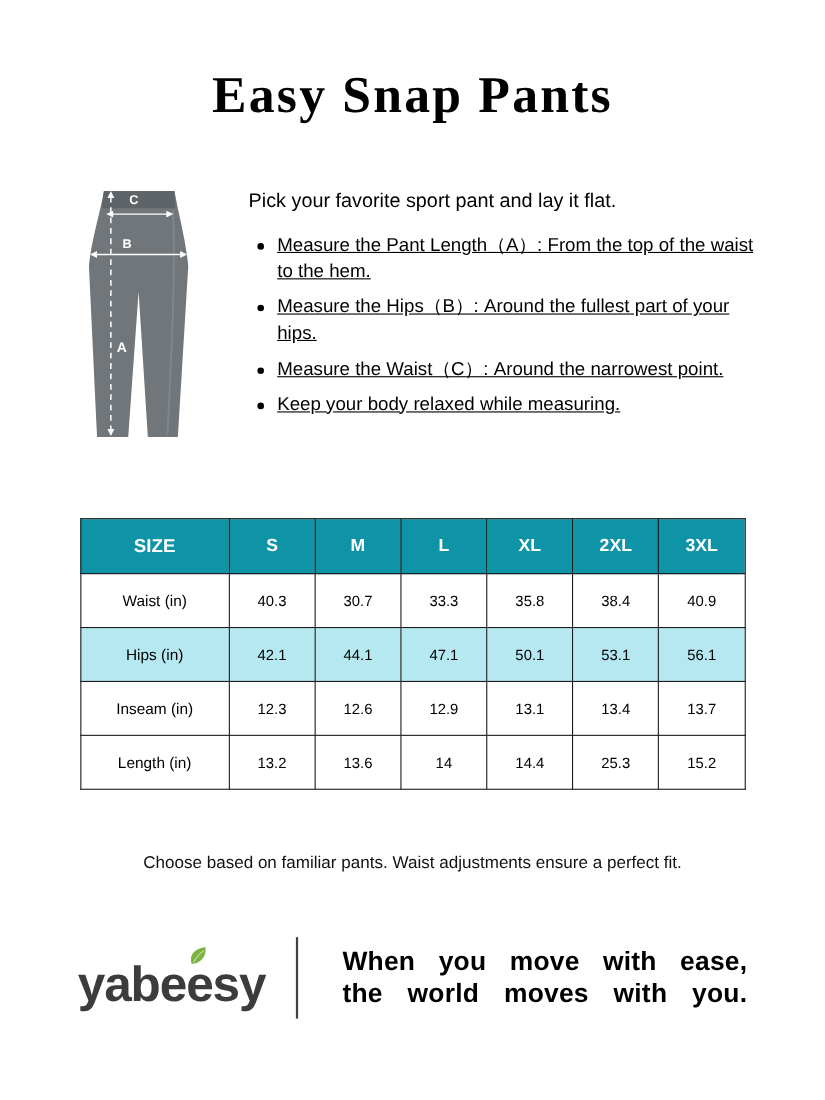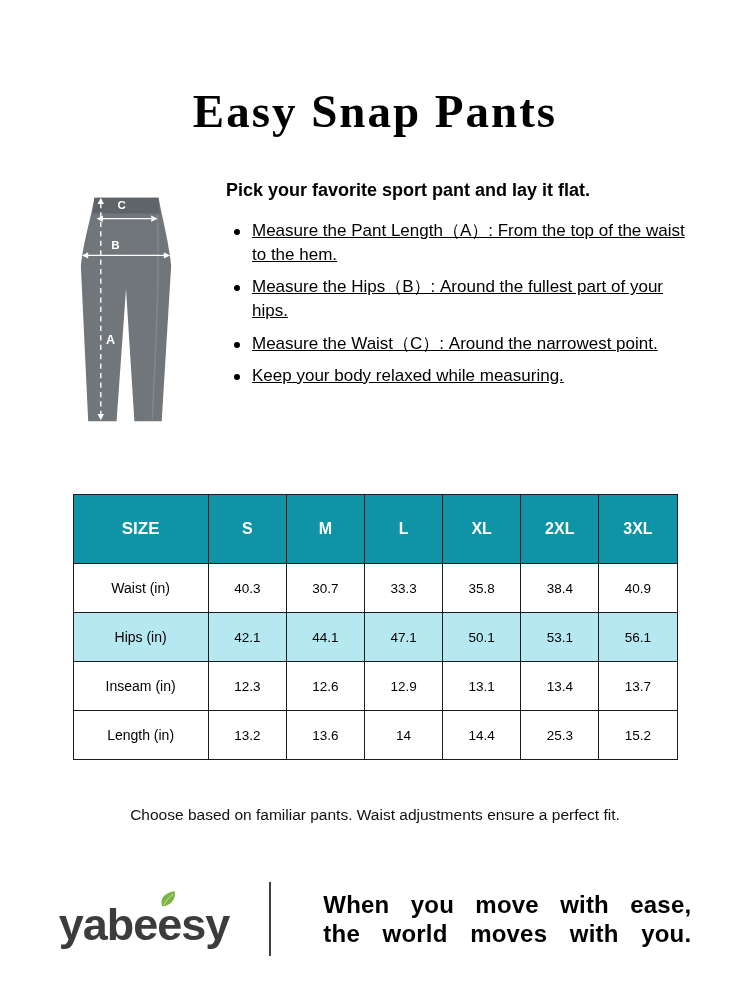--- a/index.html
+++ b/index.html
@@ -6,42 +6,42 @@
     --header-bg:#0E93A7;
     --highlight-bg:#B5E8F0;
     --brand-text:#3C3C3C;
     --leaf-green:#7CB342;
   }
   *{box-sizing:border-box;margin:0;padding:0;}
   html,body{background:#fff;}
   body{width:750px;height:1000px;font-family:"Liberation Sans",sans-serif;color:#000;overflow:hidden;}
   .page{width:750px;height:1000px;position:relative;background:#fff;}
 
-  .title{padding-top:84px;text-align:center;font-family:"Liberation Serif",serif;font-weight:700;font-size:47px;letter-spacing:2px;}
+  .title{padding-top:60px;text-align:center;font-family:"Liberation Serif",serif;font-weight:700;font-size:47px;letter-spacing:2px;}
 
   .instructions{display:flex;margin-top:42px;padding-left:50px;padding-right:55px;}
   .figure{flex:0 0 162px;padding-top:4px;}
   .measure-text{flex:1;padding-left:14px;}
-  .measure-heading{font-size:18px;font-weight:700;margin-top:0;margin-bottom:18px;}
+  .measure-heading{font-size:18px;font-weight:400;margin-top:16px;margin-bottom:18px;}
   ul.measure-list{list-style:none;text-decoration:underline;}
   ul.measure-list li{position:relative;padding-left:26px;font-size:17px;line-height:1.42;margin-bottom:8px;}
   ul.measure-list li::before{content:"";position:absolute;left:8px;top:10px;width:6px;height:6px;border-radius:50%;background:#000;}
 
   table.size-table{width:605px;margin:54px auto 0;border-collapse:collapse;text-align:center;}
   .size-table th,.size-table td{border:1px solid #1c1c1c;}
-  .size-table thead th{background:var(--header-bg);color:#fff;font-weight:700;font-size:16px;height:69px;}
+  .size-table thead th{background:var(--header-bg);color:#fff;font-weight:700;font-size:16px;height:50px;}
   .size-table thead th.label-col{font-size:17px;width:135px;}
   .size-table tbody th.row-label{font-weight:400;font-size:14px;height:49px;background:#fff;}
   .size-table tbody td{font-size:13.5px;height:49px;width:78px;}
   .size-table tbody tr.highlight th.row-label,
   .size-table tbody tr.highlight td{background:var(--highlight-bg);}
 
-  .note{margin-top:46px;text-align:center;font-size:15.5px;color:#111;}
+  .note{margin-top:58px;text-align:center;font-size:15.5px;color:#111;}
 
-  .footer{margin-top:58px;display:flex;align-items:center;justify-content:center;gap:40px;}
+  .footer{margin-top:58px;display:flex;align-items:center;justify-content:center;gap:28px;}
   .brand-logo{position:relative;font-size:45px;font-weight:700;color:var(--brand-text);line-height:1;padding-top:10px;letter-spacing:-1px;}
   .leaf{position:absolute;top:-1px;left:100px;transform:rotate(-10deg);}
   .divider{width:2px;height:74px;background:#3f3f3f;}
   .tagline{font-size:24px;font-weight:700;line-height:1.22;letter-spacing:0.2px;}
   .tagline .tl{width:368px;text-align:justify;text-align-last:justify;margin-left:12px;}
 </style>
 </head>
 <body>
 
 <div class="page">

